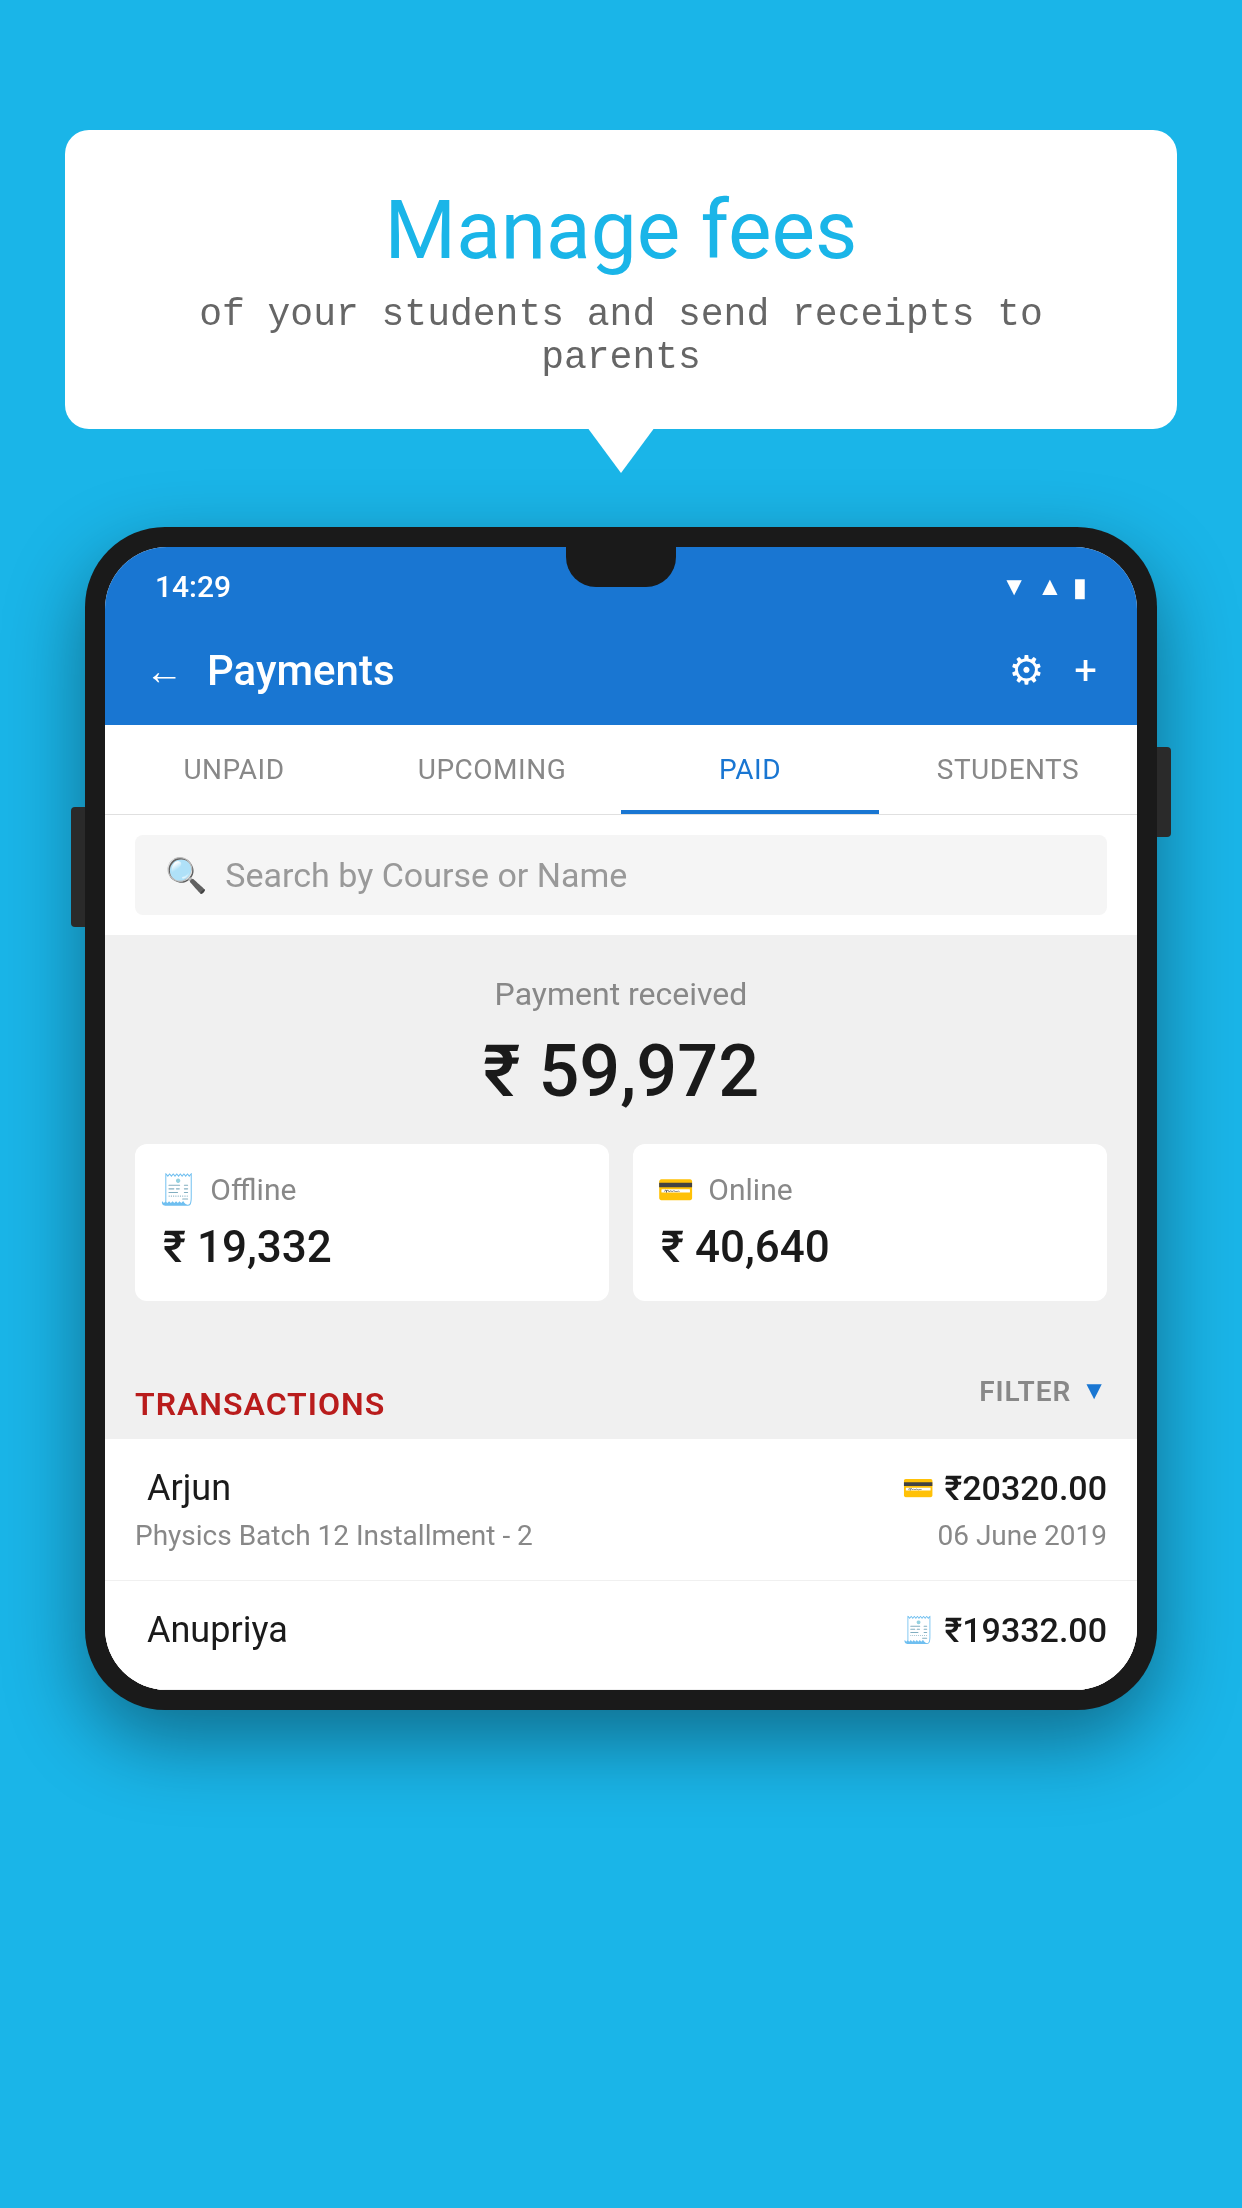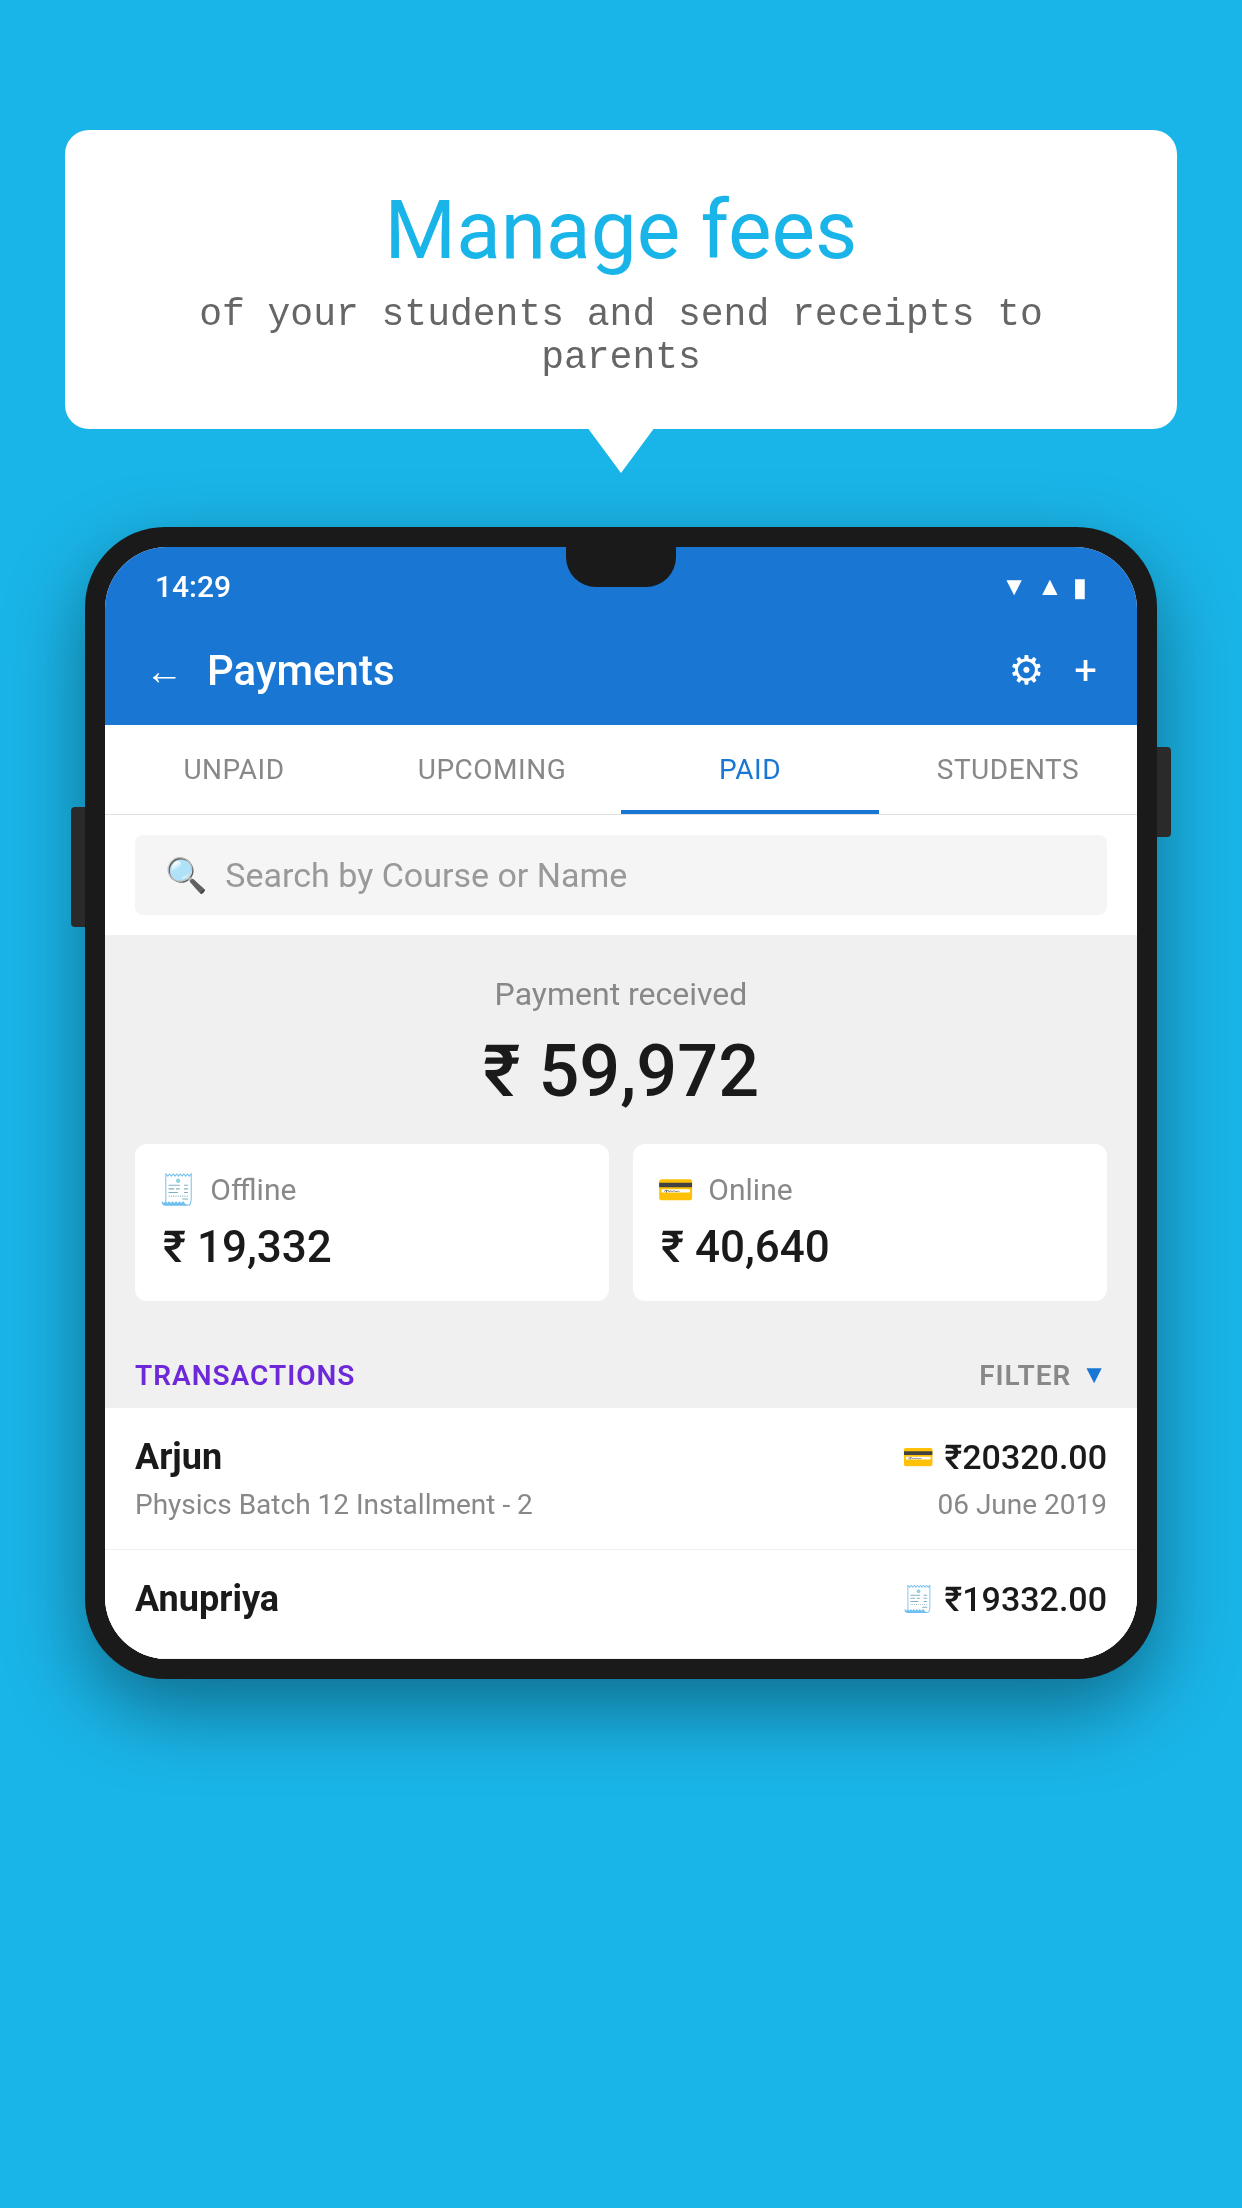--- a/index.html
+++ b/index.html
@@ -268,57 +268,59 @@
 
     
     .transactions-header {
       background: #f0f0f0;
       display: flex;
       align-items: center;
       justify-content: space-between;
       padding: 28px 30px 16px;
     }
     .transactions-label {
-      color: #6d28d9;
+      color: #b91c1c;
+      font-size: 32px;
+      font-weight: 600;
+      letter-spacing: 1px;
+      margin-top: 26px;
+    }
+    .filter-container {
+      display: flex;
+      align-items: flex-start;
+      gap: 10px;
+    }
+    .filter-label {
+      color: #888;
       font-size: 28px;
       font-weight: 600;
       letter-spacing: 1px;
     }
-    .filter-container {
-      display: flex;
-      align-items: flex-start;
-      gap: 10px;
-    }
-    .filter-label {
-      color: #888;
-      font-size: 28px;
-      font-weight: 600;
-      letter-spacing: 1px;
-    }
     .filter-icon {
       color: #1976d2;
       font-size: 26px;
     }
 
     
     .transaction-item {
       background: white;
       padding: 28px 30px;
       border-bottom: 1px solid #f0f0f0;
     }
     .transaction-row1 {
       display: flex;
       justify-content: space-between;
       align-items: center;
       margin-bottom: 10px;
     }
     .transaction-name {
       font-size: 36px;
-      font-weight: 700;
+      font-weight: 400;
       color: #1a1a1a;
+      margin-left: 12px;
     }
     .transaction-amount-row {
       display: flex;
       align-items: center;
       gap: 10px;
     }
     .payment-type-icon {
       color: #888;
       font-size: 26px;
     }

